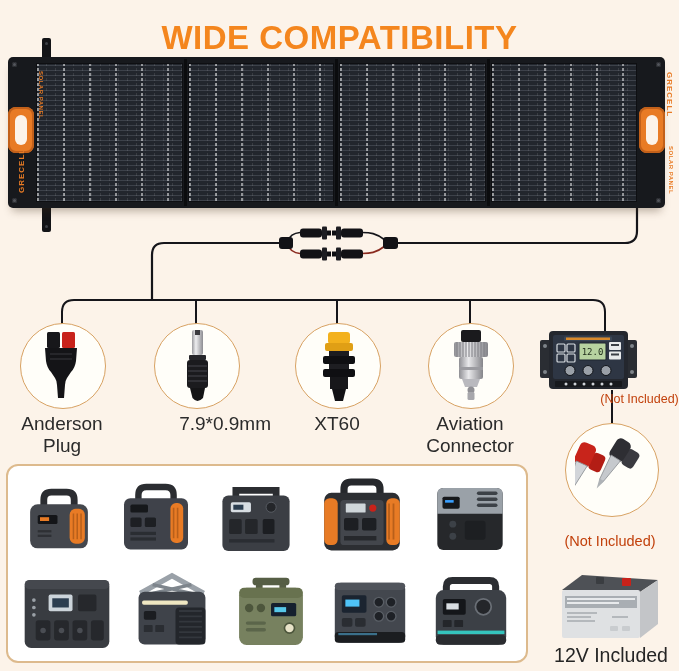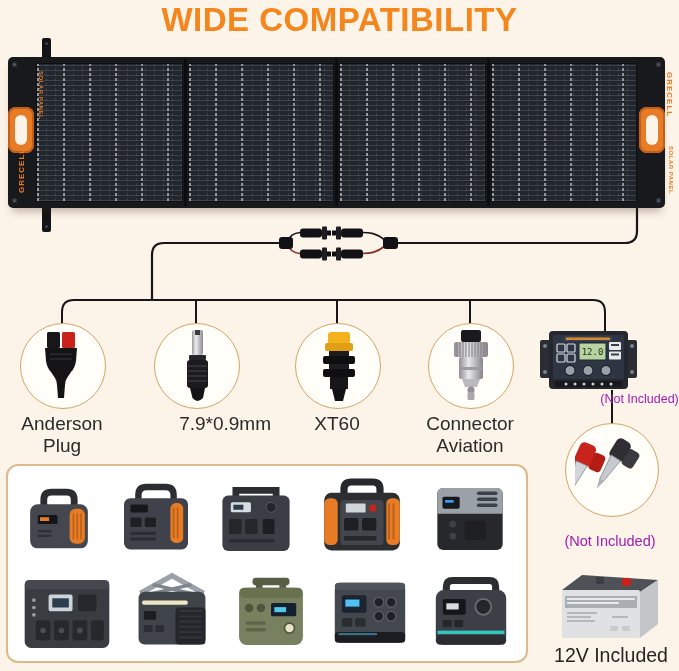--- a/index.html
+++ b/index.html
@@ -1,20 +1,20 @@
 <!DOCTYPE html>
 <html><head>
 <meta charset="utf-8">
 <style>
   html,body{margin:0;padding:0;}
   body{font-family:"Liberation Sans", sans-serif; background:#ffffff;}
   .stage{position:relative;width:679px;height:671px;background:#fcf3e9;overflow:hidden;}
 
   
-  .title{position:absolute;top:1px;left:0;width:100%;text-align:center;
+  .title{position:absolute;top:19px;left:0;width:100%;text-align:center;
     font-size:33px;font-weight:bold;color:#f4861e;letter-spacing:.5px;}
 
   
   .panel{position:absolute;left:8px;top:57px;width:657px;height:151px;
     background:#17191d;border-radius:5px;display:flex;z-index:2;
     box-shadow:0 7px 9px -4px rgba(60,40,20,.35);}
   .edge{position:relative;width:27px;flex:0 0 27px;}
   .cells{flex:1;margin:6px 1px;border:1px solid #0e0f12;background-color:#22262d;
     background-image:
       repeating-linear-gradient(0deg, rgba(200,210,225,0.16) 0 1px, transparent 1px 5px),
@@ -40,21 +40,21 @@
 
   
   .wires{position:absolute;left:0;top:0;z-index:1;}
 
   
   .circle{position:absolute;width:84px;height:84px;border-radius:50%;
     border:1.5px solid #d8a263;background:#fffef9;z-index:2;
     display:flex;align-items:center;justify-content:center;}
   .conn-label{position:absolute;width:150px;text-align:center;
     font-size:19px;line-height:21.5px;color:#2b2b2b;z-index:2;}
-  .note{position:absolute;text-align:center;color:#a21caf;z-index:2;}
+  .note{position:absolute;text-align:center;color:#c2410c;z-index:2;}
   .big-label{position:absolute;text-align:center;font-size:19.5px;color:#252525;z-index:2;}
 
   
   .grid-box{position:absolute;left:6px;top:464px;width:522px;height:199px;
     background:#ffffff;border:2px solid #ddba8d;border-radius:12px;z-index:2;
     display:flex;flex-direction:column;justify-content:space-between;padding:2px 4px;box-sizing:border-box;}
   .grid-row{display:flex;justify-content:space-around;align-items:flex-end;height:97px;}
 </style>
 </head>
 <body>
@@ -190,22 +190,22 @@
     <div>Anderson</div>
       <div>Plug</div>
   </div>
   <div class="conn-label" style="left:121px;top:413px;text-align:right;">
     <div>7.9*0.9mm</div>
   </div>
   <div class="conn-label" style="left:262px;top:413px;">
     <div>XT60</div>
   </div>
   <div class="conn-label" style="left:395px;top:413px;">
-    <div>Connector</div>
-      <div>Aviation</div>
+    <div>Aviation</div>
+      <div>Connector</div>
   </div>
 
   <div style="position:absolute;left:540px;top:329px;z-index:2;">
     <svg width="97" height="64" viewBox="0 0 97 64">
       <rect x="0" y="11" width="11" height="38" rx="2" fill="#2a2d33"></rect>
         <circle cx="5" cy="17" r="2" fill="#7e838a"></circle>
         <circle cx="5" cy="43" r="2" fill="#7e838a"></circle>
       <rect x="86" y="11" width="11" height="38" rx="2" fill="#2a2d33"></rect>
         <circle cx="92" cy="17" r="2" fill="#7e838a"></circle>
         <circle cx="92" cy="43" r="2" fill="#7e838a"></circle>

